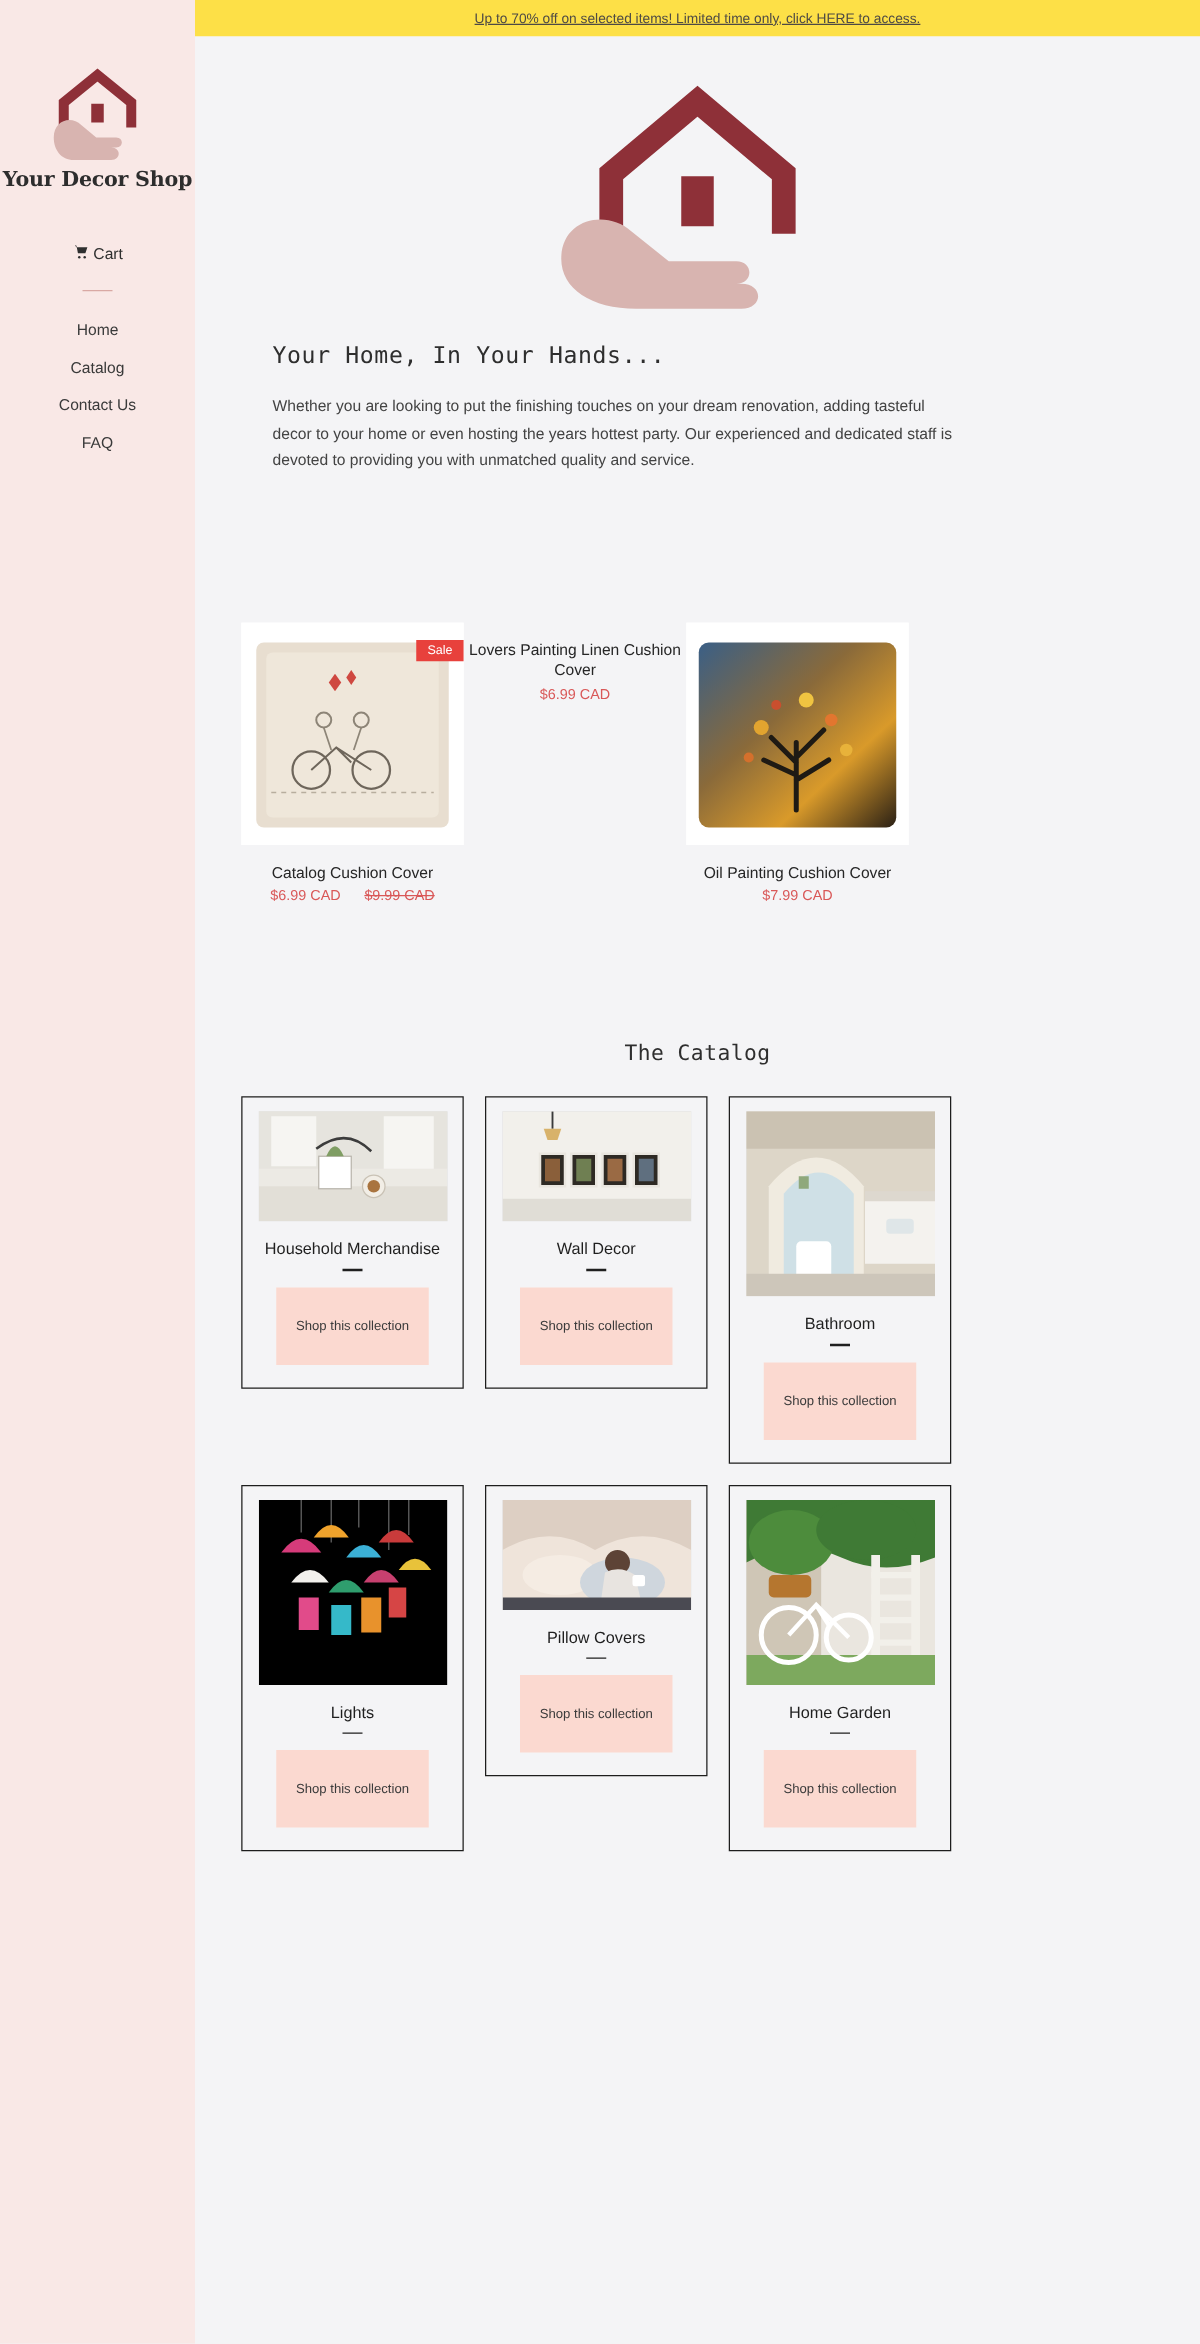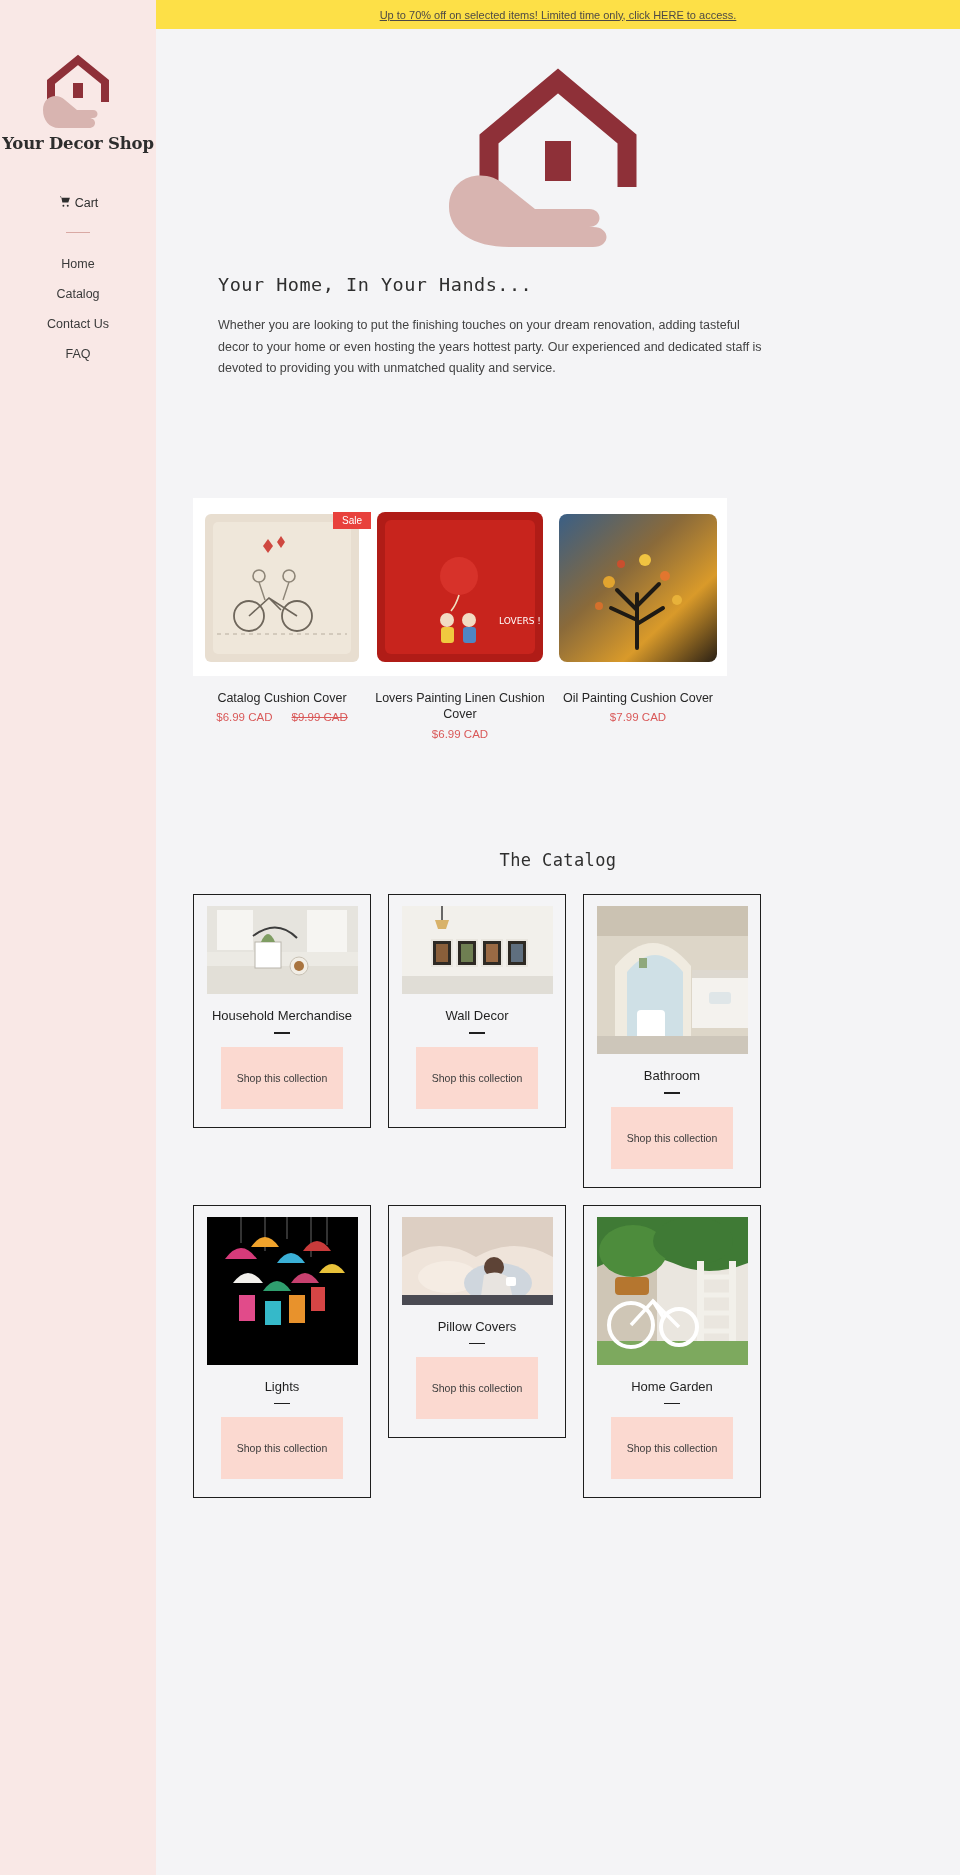--- a/index.html
+++ b/index.html
@@ -270,34 +270,20 @@
           </svg>
           <span class="sale-badge">Sale</span>
         </div>
         <div class="product-title">Catalog Cushion Cover</div>
         <div class="product-price">
           <span>$6.99 CAD</span><span class="price-old">$9.99 CAD</span>
         </div>
       </div>
 
       <div class="product-card">
-        <div class="product-media">
-          <svg class="art" viewBox="0 0 178 178" xmlns="http://www.w3.org/2000/svg">
-            <rect width="178" height="178" fill="#ffffff"></rect>
-            <rect x="6" y="14" width="166" height="150" rx="8" fill="#b01c17"></rect>
-            <rect x="14" y="22" width="150" height="134" rx="6" fill="#c8241d"></rect>
-            <circle cx="88" cy="78" r="19" fill="#d7322a"></circle>
-            <path d="M88 97 q-3 10 -8 16" stroke="#f0e0c0" stroke-width="1.6" fill="none"></path>
-            <circle cx="76" cy="122" r="7" fill="#f2dcc3"></circle>
-            <circle cx="98" cy="122" r="7" fill="#f2dcc3"></circle>
-            <rect x="70" y="129" width="13" height="16" rx="3" fill="#f0c93f"></rect>
-            <rect x="92" y="129" width="13" height="16" rx="3" fill="#4f86c2"></rect>
-            <text x="128" y="126" font-family="DejaVu Sans, sans-serif" font-size="9" fill="#ffffff">LOVERS !</text>
-          </svg>
-        </div>
         <div class="product-title">Lovers Painting Linen Cushion Cover</div>
         <div class="product-price">
           <span>$6.99 CAD</span>
         </div>
       </div>
 
       <div class="product-card">
         <div class="product-media">
           <svg class="art" viewBox="0 0 178 178" xmlns="http://www.w3.org/2000/svg">
             <defs>

